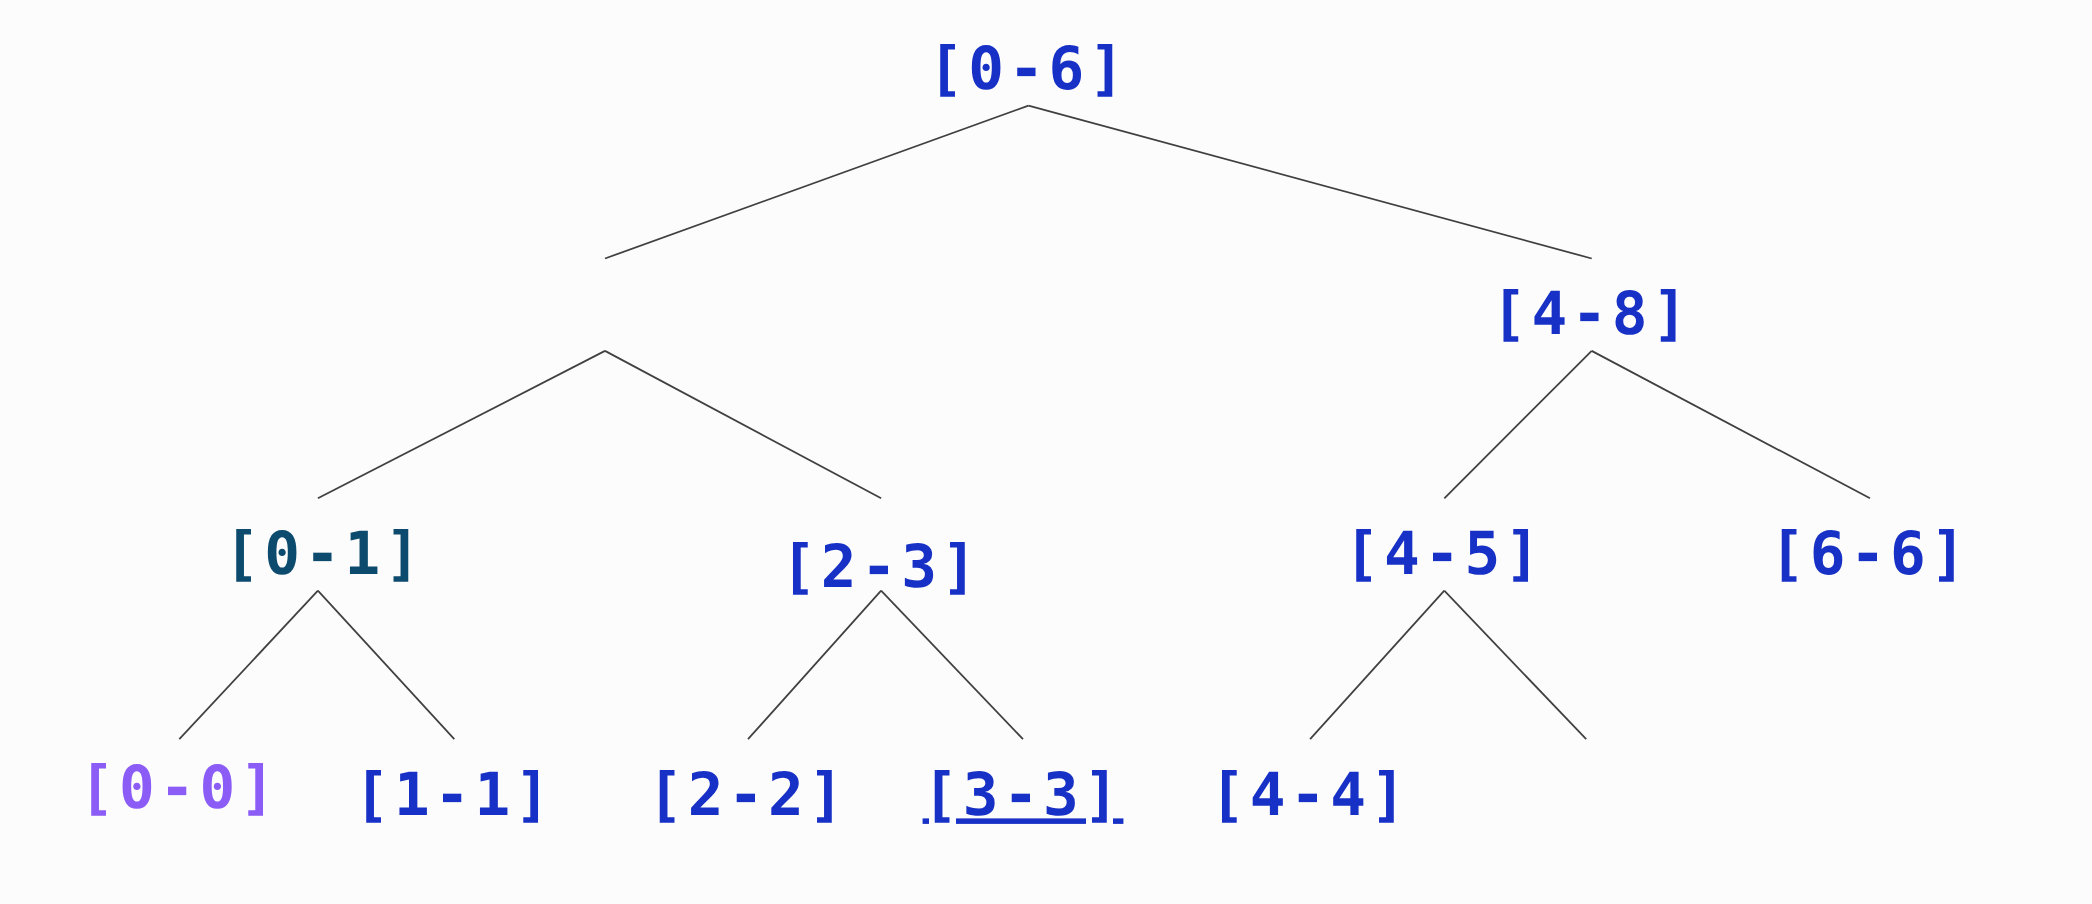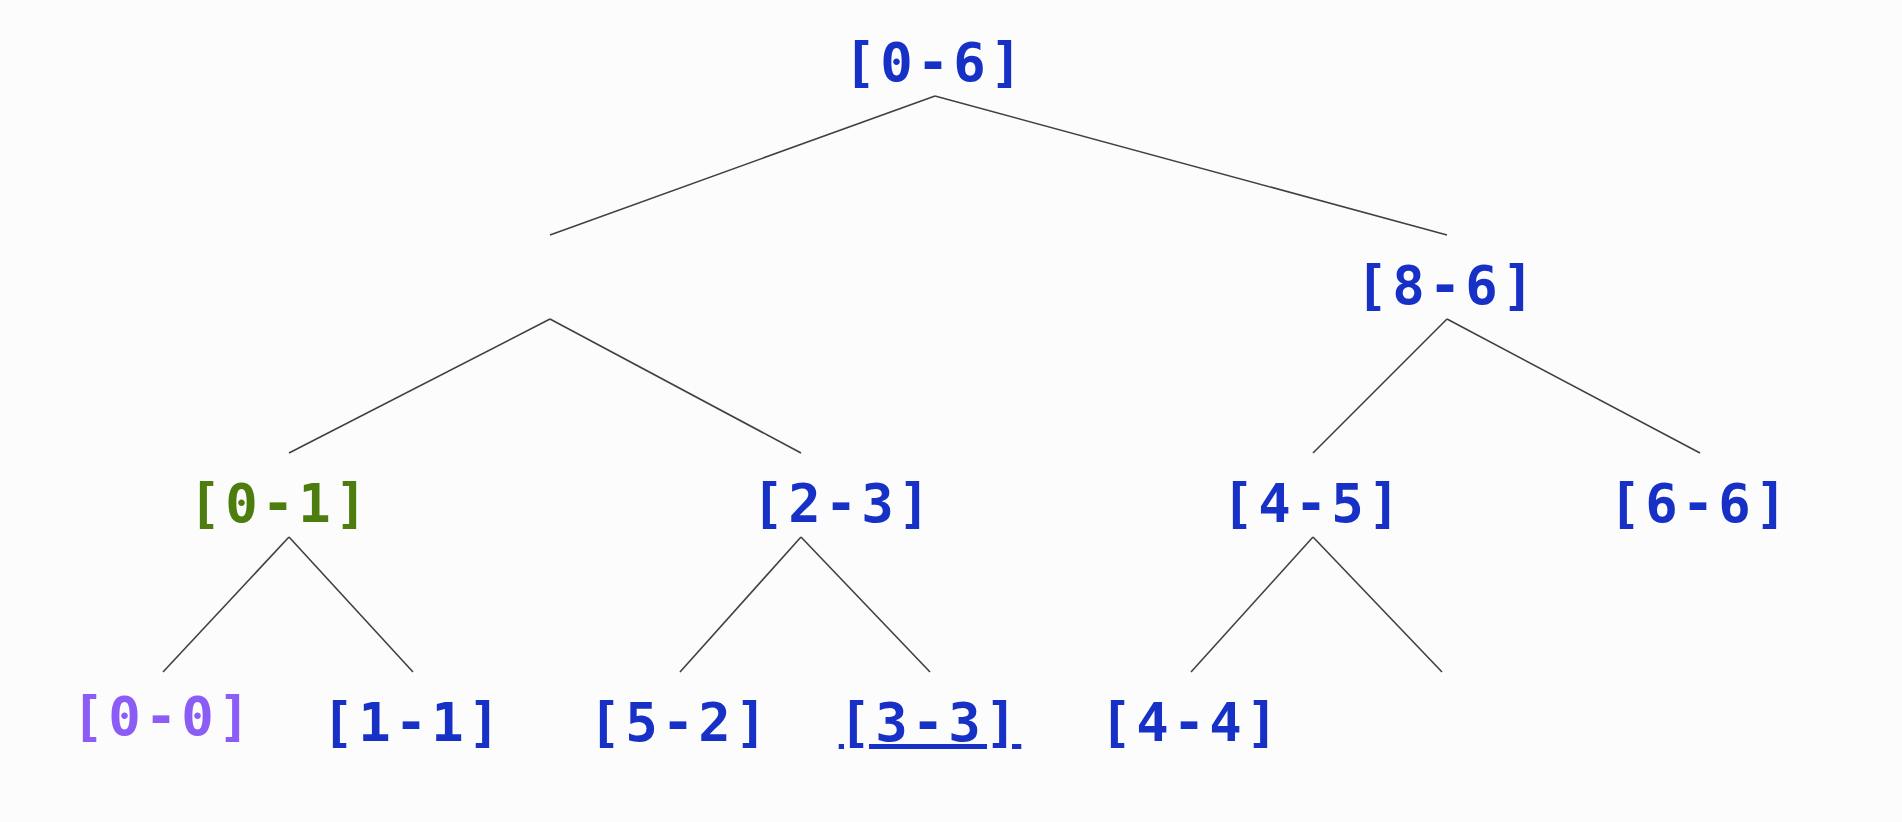--- a/index.html
+++ b/index.html
@@ -46,23 +46,23 @@
       <line x1="1447" y1="319" x2="1700" y2="453" stroke="#404040" stroke-width="1.6"></line>
       <line x1="289" y1="537" x2="163" y2="672" stroke="#404040" stroke-width="1.6"></line>
       <line x1="289" y1="537" x2="413" y2="672" stroke="#404040" stroke-width="1.6"></line>
       <line x1="801" y1="537" x2="680" y2="672" stroke="#404040" stroke-width="1.6"></line>
       <line x1="801" y1="537" x2="930" y2="672" stroke="#404040" stroke-width="1.6"></line>
       <line x1="1313" y1="537" x2="1191" y2="672" stroke="#404040" stroke-width="1.6"></line>
       <line x1="1313" y1="537" x2="1442" y2="672" stroke="#404040" stroke-width="1.6"></line>
     </svg>
 
 <div class="tree-node" style="left: 935px; top: 63px; color: rgb(23, 48, 198);">[0-6]</div>
-    <div class="tree-node" style="left: 1447px; top: 286px; color: rgb(23, 48, 198);">[8-6]</div>
-    <div class="tree-node" style="left: 280px; top: 504px; color: #4d7c0f;">[0-1]</div>
-    <div class="tree-node" style="left: 801px; top: 504px; color: rgb(23, 48, 198); margin-left: 42px;">[2-3]</div>
+    <div class="tree-node" style="left: 1447px; top: 286px; color: rgb(23, 48, 198);">[4-8]</div>
+    <div class="tree-node" style="left: 295px; top: 504px; color: #0c4a6e;">[0-1]</div>
+    <div class="tree-node" style="left: 801px; top: 516px; color: rgb(23, 48, 198);">[2-3]</div>
     <div class="tree-node" style="left: 1313px; top: 504px; color: rgb(23, 48, 198);">[4-5]</div>
     <div class="tree-node" style="left: 1700px; top: 504px; color: rgb(23, 48, 198);">[6-6]</div>
     <div class="tree-node" style="left: 163px; top: 717px; color: #8b5cf6;">[0-0]</div>
     <div class="tree-node" style="left: 413px; top: 723px; color: rgb(23, 48, 198);">[1-1]</div>
-    <div class="tree-node" style="left: 680px; top: 723px; color: rgb(23, 48, 198);">[5-2]</div>
+    <div class="tree-node" style="left: 680px; top: 723px; color: rgb(23, 48, 198);">[2-2]</div>
     <div class="tree-node" style="left: 930px; top: 723px; color: rgb(23, 48, 198); text-decoration: underline;">[3-3]</div>
     <div class="tree-node" style="left: 1191px; top: 723px; color: rgb(23, 48, 198);">[4-4]</div>
   </div>
 
 </body></html>

